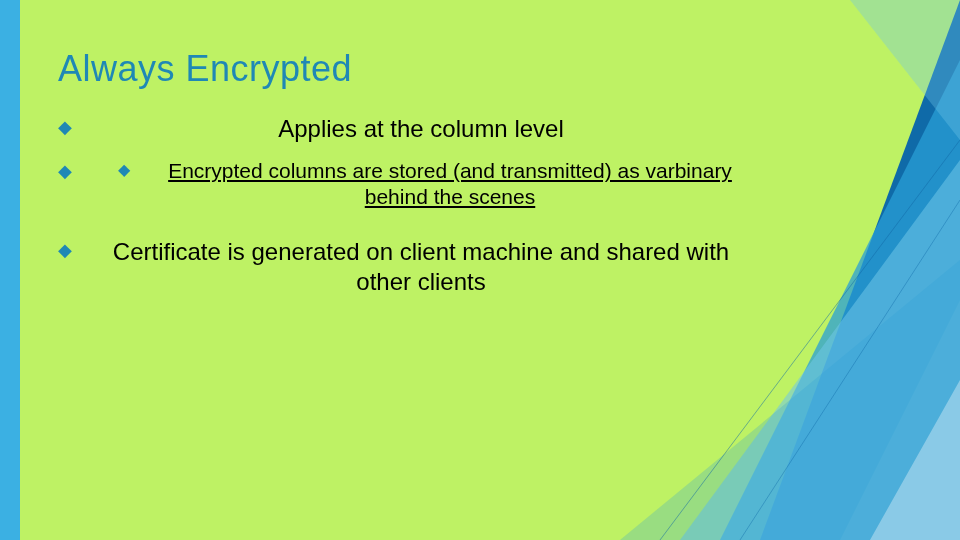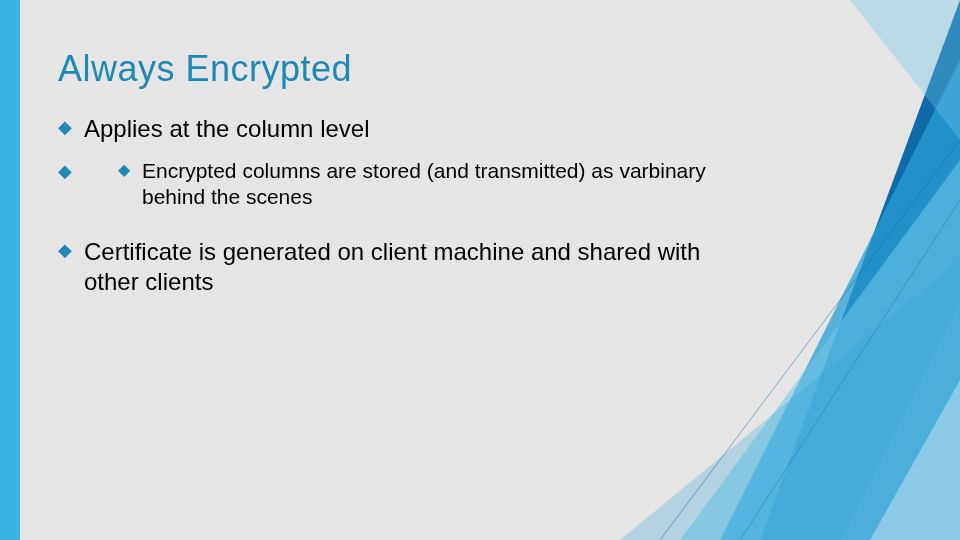--- a/index.html
+++ b/index.html
@@ -9,21 +9,21 @@
     height: 540px;
     overflow: hidden;
     font-family: "Segoe UI", "Trebuchet MS", Verdana, sans-serif;
     background: #ffffff;
     color: #000000;
   }
   .slide {
     position: relative;
     width: 960px;
     height: 540px;
-    background: #e5e5e5;
+    background: #bef264;
   }
   
   .deco {
     position: absolute;
     right: 0;
     bottom: 0;
     width: 340px;
     height: 540px;
     pointer-events: none;
   }
@@ -46,20 +46,21 @@
     font-size: 36px;
     font-weight: 400;
     color: #1f88b5;
     margin: 0 0 24px 0;
     letter-spacing: 0.5px;
   }
   ul.bullets {
     list-style: none;
     padding: 0;
     margin: 0;
+    text-align: center;
   }
   ul.bullets > li {
     position: relative;
     padding-left: 26px;
     font-size: 24px;
     line-height: 1.25;
     margin-bottom: 14px;
     color: #000;
   }
   ul.bullets > li::before {
@@ -75,20 +76,21 @@
     padding: 0;
     margin: 10px 0 6px 34px;
   }
   ul.sub > li {
     position: relative;
     padding-left: 24px;
     font-size: 21px;
     line-height: 1.25;
     margin-bottom: 26px;
     color: #000;
+    text-decoration: underline;
   }
   ul.sub > li::before {
     content: "◆";
     position: absolute;
     left: 0;
     top: 2px;
     color: #1f88b5;
     font-size: 16px;
   }
 </style>

